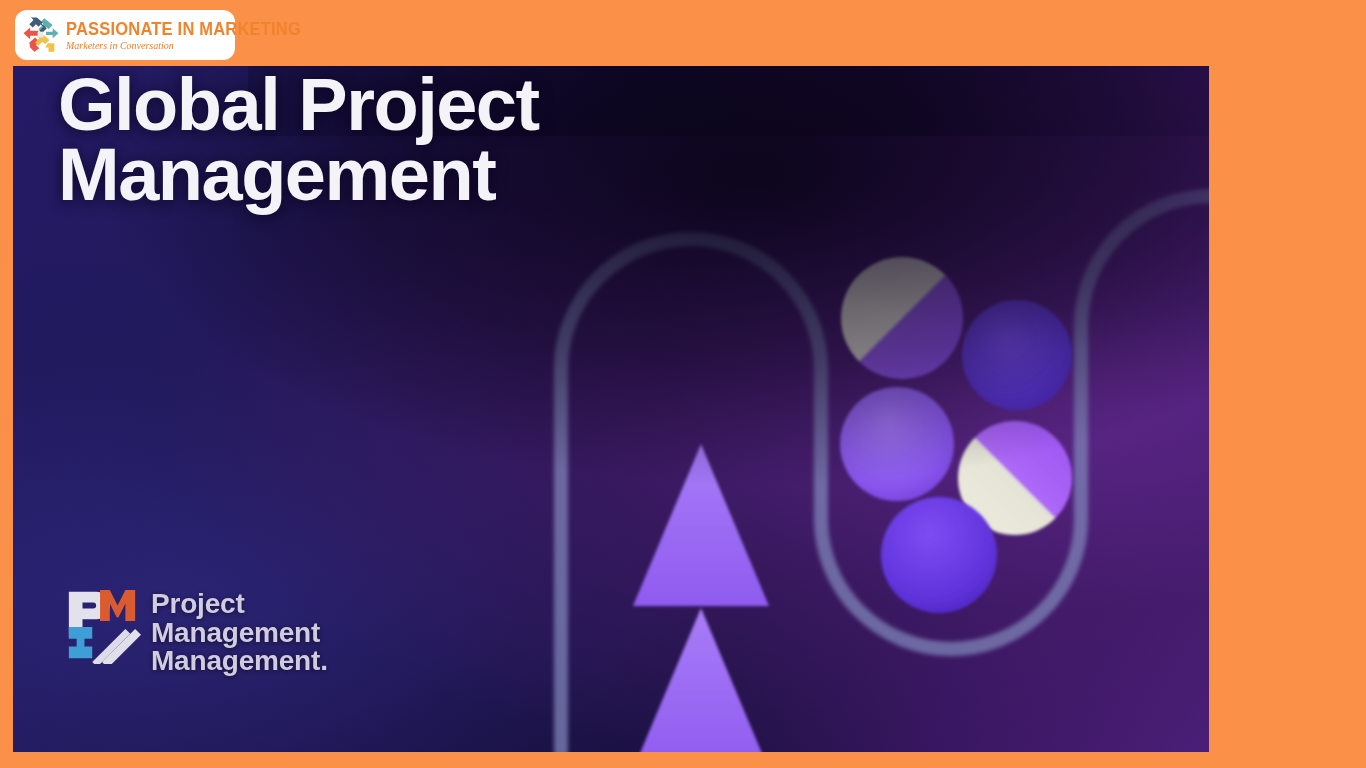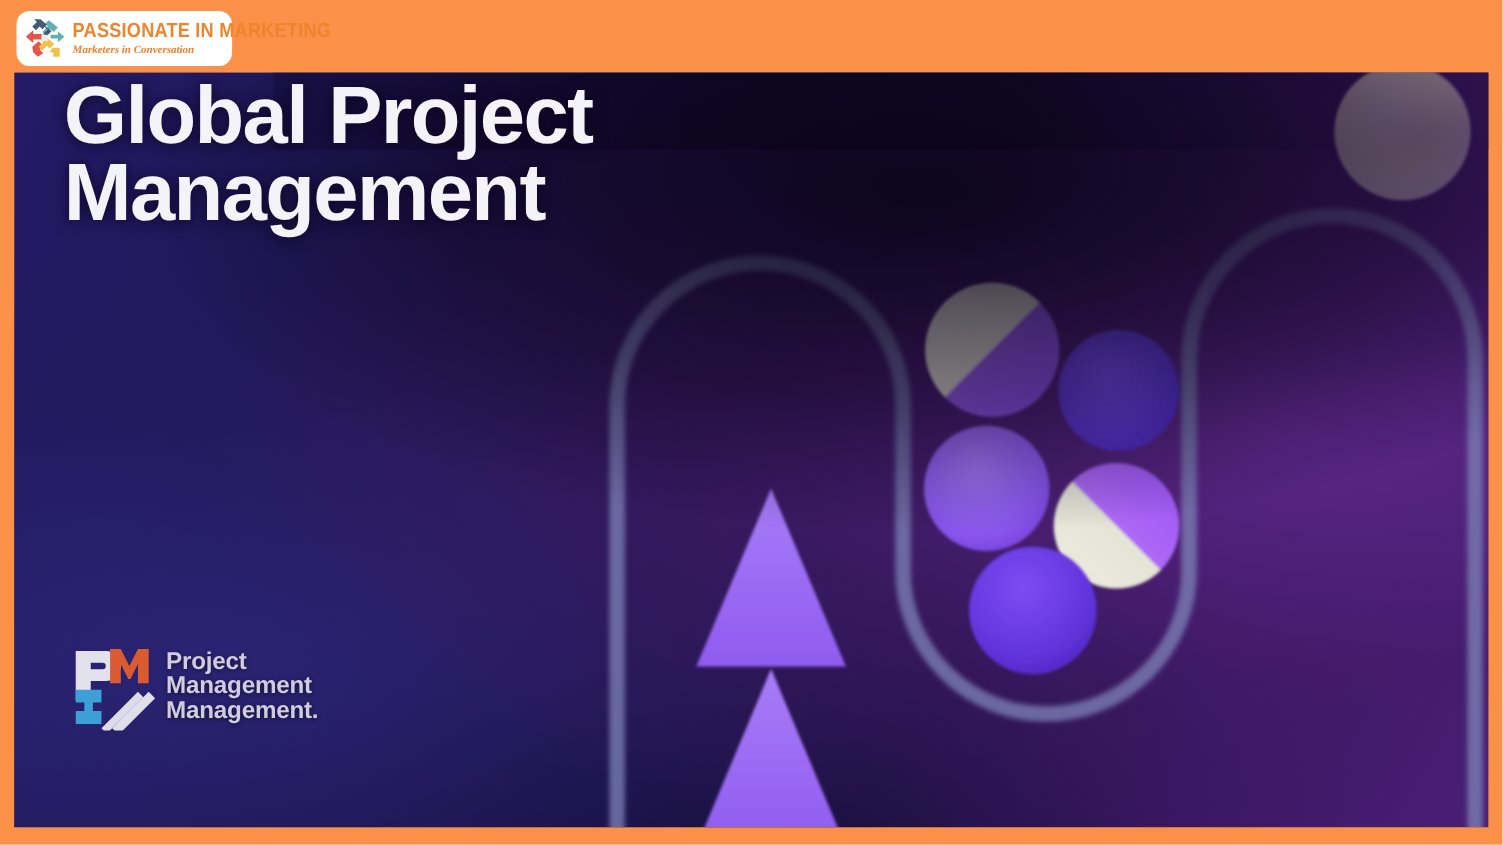--- a/index.html
+++ b/index.html
@@ -21,21 +21,21 @@
     height: 768px;
     background: #fb9049;
     overflow: hidden;
   }
 
   
   #banner {
     position: absolute;
     left: 13px;
     top: 66px;
-    width: 1340px;
+    width: 1196px;
     height: 686px;
     overflow: hidden;
     background:
       radial-gradient(120% 95% at 86% 48%, rgba(96,40,140,0.95) 0%, rgba(70,28,108,0.65) 33%, rgba(24,10,48,0) 62%),
       radial-gradient(95% 80% at 14% 78%, rgba(45,38,122,0.85) 0%, rgba(32,26,92,0.45) 45%, rgba(16,9,40,0) 75%),
       linear-gradient(118deg, #241a66 0%, #221a5e 18%, #1b1348 36%, #140a31 52%, #190b33 66%, #36155e 82%, #4b1f79 100%);
     text-decoration: underline;
   }
   
   #banner::after {
@@ -99,35 +99,35 @@
     z-index: 6;
     display: flex;
     align-items: flex-start;
     gap: 10px;
     opacity: 0.93;
   }
   #pmi-mark { width: 78px; height: 78px; flex: 0 0 auto; }
   #pmi-wordmark {
     font-family: "Liberation Sans", sans-serif;
     font-weight: 700;
-    font-size: 22px;
+    font-size: 28px;
     line-height: 1.02;
     color: #ded9ea;
     letter-spacing: -0.2px;
     padding-top: 4px;
     text-shadow: 0 1px 5px rgba(0,0,0,0.6);
   }
   #pmi-wordmark span { display: block; }
 
   
   #pim-badge {
     position: absolute;
     left: 15px;
     top: 10px;
-    width: 196px;
+    width: 220px;
     height: 50px;
     background: #ffffff;
     border-radius: 12px;
     z-index: 20;
     display: flex;
     align-items: center;
     padding: 0 8px 0 6px;
     box-sizing: border-box;
     gap: 5px;
   }
@@ -139,21 +139,21 @@
     font-size: 16.5px;
     letter-spacing: 0.2px;
     color: #f0842c;
     white-space: nowrap;
     transform: scaleY(1.12);
     transform-origin: left center;
   }
   #pim-tagline {
     font-family: "Liberation Serif", serif;
     font-style: italic;
-    font-weight: 700;
+    font-weight: 400;
     font-size: 10px;
     color: #ef7f2a;
     white-space: nowrap;
     margin-top: 2px;
   }
 </style>
 </head>
 <body>
 
 <div id="page">

